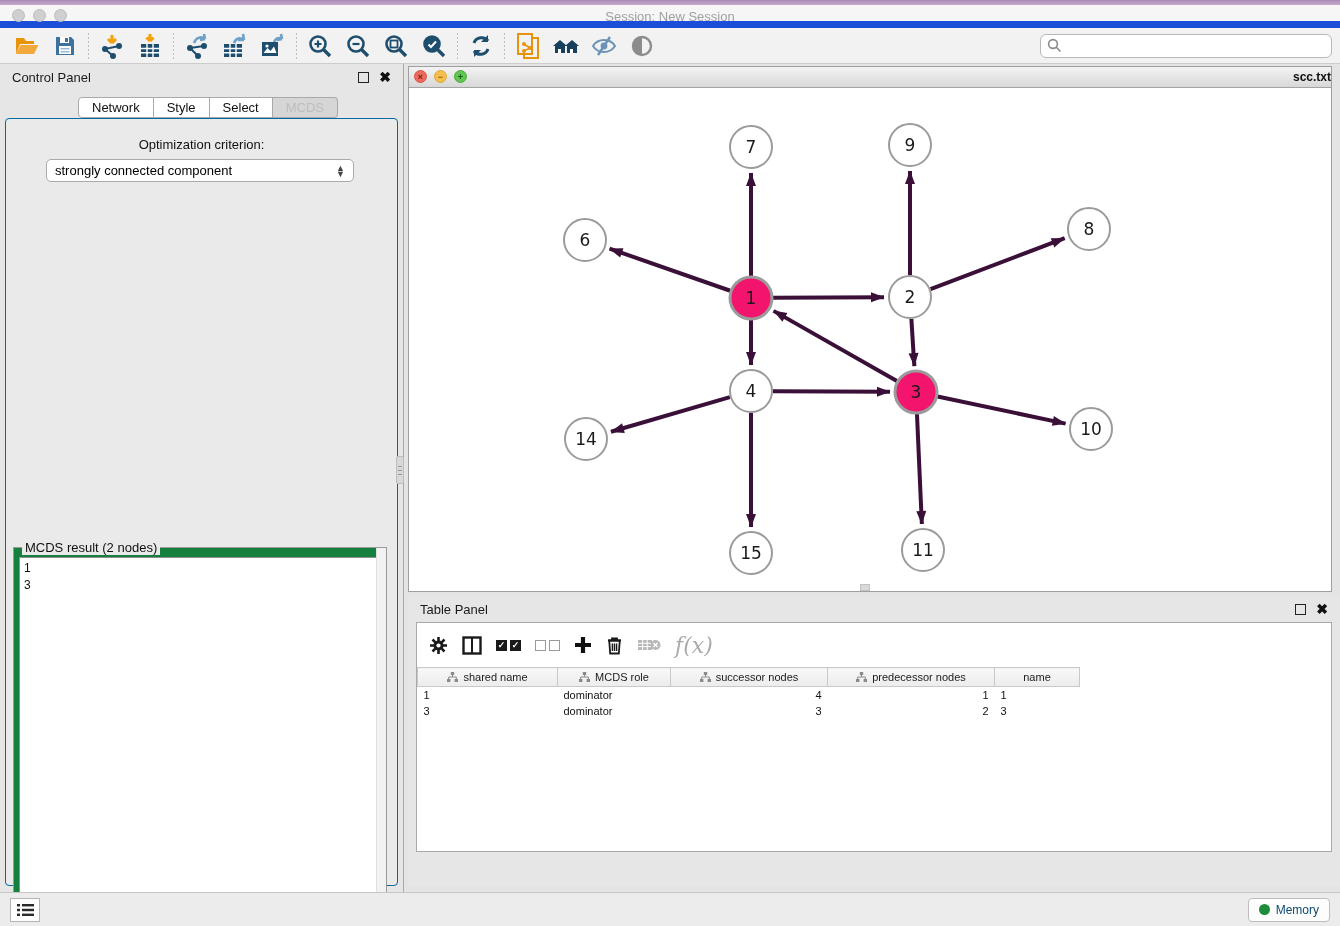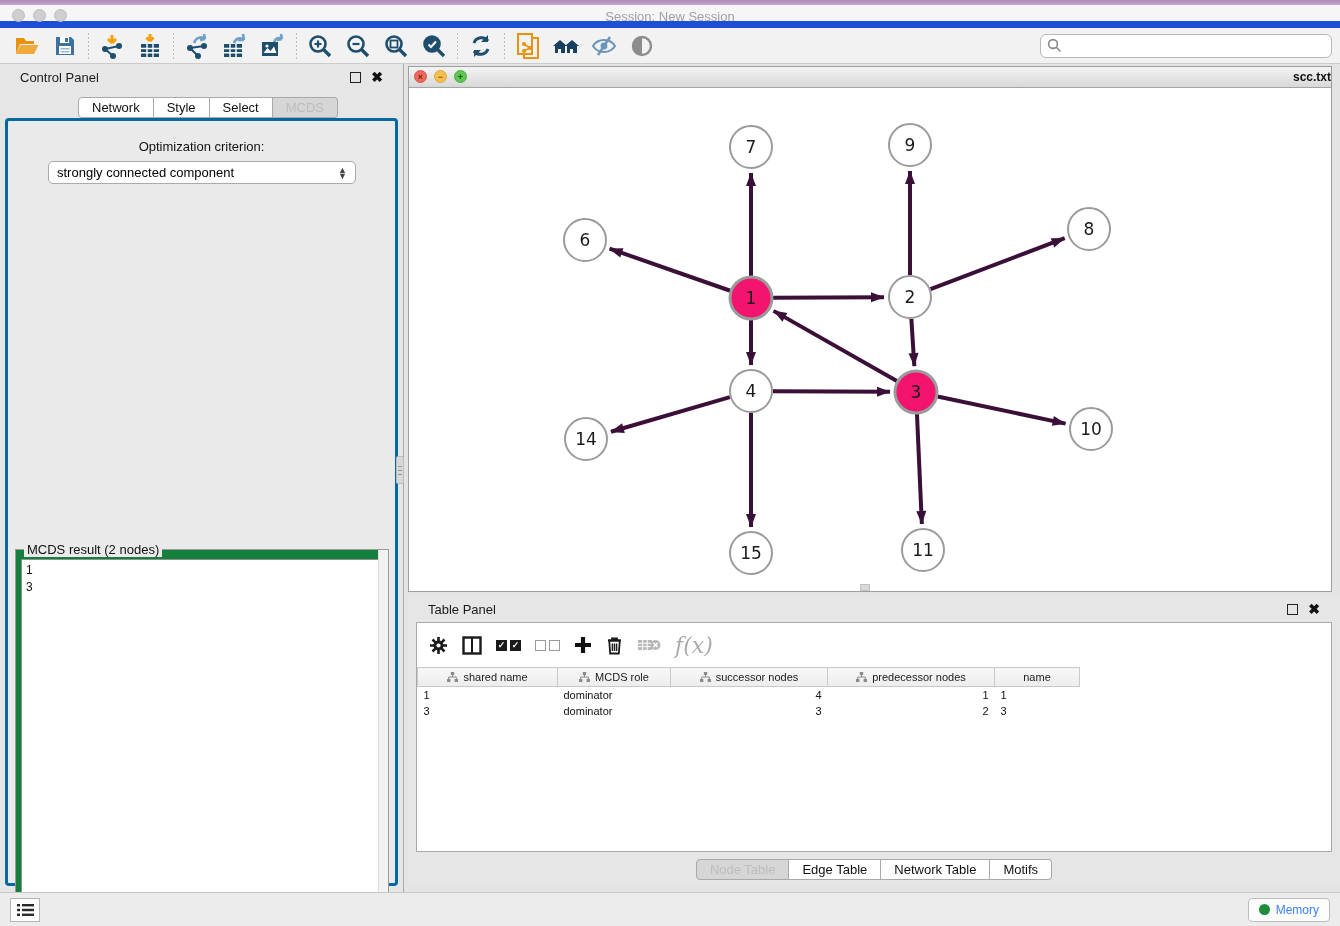--- a/index.html
+++ b/index.html
@@ -22,35 +22,35 @@
   .tb-sep { width:1px; height:26px; margin:0 4px;
     background:repeating-linear-gradient(#bfbfbf 0 2px, #f2f2f2 2px 4px); }
   #toolbar-search { margin-left:auto; width:292px; height:24px; background:#ffffff;
     border:1px solid #b9b9b9; border-radius:6px; display:flex; align-items:center; padding:0 6px; }
   #toolbar-search input { border:none; outline:none; flex:1; font-size:12px; margin-left:4px;
     font-family:"Liberation Sans",sans-serif; background:transparent; }
 
   
   #control-panel { left:0; top:64px; width:404px; height:828px; background:#e6e6e6;
     border-right:1px solid #a9a9a9; }
-  .panel-header { height:26px; display:flex; align-items:center; padding:0 20px; font-size:13px; color:#1a1a1a; }
+  .panel-header { height:26px; display:flex; align-items:center; padding:0 12px; font-size:13px; color:#1a1a1a; }
   .panel-header .spacer { flex:1; }
   .float-icon { width:11px; height:11px; border:1.6px solid #222; margin-right:10px; }
   .close-icon { font-size:14px; font-weight:bold; color:#111; line-height:1; }
 
   .tabbar { display:flex; }
   .tab { height:21px; line-height:20px; padding:0 13px; background:#ffffff; border:1px solid #a9a9a9;
     border-left:none; font-size:13px; color:#111; }
   .tab:first-child { border-left:1px solid #a9a9a9; border-radius:4px 0 0 4px; }
   .tab:last-child { border-radius:0 4px 4px 0; }
   .tab.active { background:#d6d6d6; color:#bdbdbd; }
   #cp-tabs { position:absolute; left:78px; top:33px; }
 
   #cp-content { position:absolute; left:5px; top:54px; width:393px; height:768px;
-    background:#eaeaea; border:3px solid #0369a1; border-radius:4px; }
+    background:#eaeaea; border:1px solid #0369a1; border-radius:4px; }
   #opt-label { width:100%; text-align:center; top:18px; position:absolute; font-size:13px; color:#111; }
   #opt-select { position:absolute; left:40px; top:40px; width:308px; height:23px; background:#ffffff;
     border:1px solid #ababab; border-radius:5px; font-size:13px; display:flex; align-items:center; padding:0 8px; }
   #opt-select .chev { margin-left:auto; display:flex; flex-direction:column; line-height:6px;
     font-size:9px; color:#444; letter-spacing:0; }
   .cp-buttons { position:absolute; top:73px; left:0; width:100%; display:flex; justify-content:center; gap:14px; }
   .push-btn { height:23px; background:#ffffff; border:1px solid #ababab; border-radius:5px;
     font-size:13px; color:#111; padding:0 14px; font-family:"Liberation Sans",sans-serif; }
 
   #mcds-result { position:absolute; left:7px; top:428px; width:374px; height:378px;
@@ -100,21 +100,21 @@
   td.num { text-align:right; }
 
   #tp-tabs { position:absolute; left:0; bottom:6px; width:100%; display:flex; justify-content:center; }
 
   
   #status-bar { left:0; top:892px; width:1340px; height:34px; background:#ececec;
     border-top:1px solid #c6c6c6; display:flex; align-items:center; padding:0 10px; }
   #task-history-btn { width:30px; height:24px; background:#fdfdfd; border:1px solid #b5b5b5;
     display:flex; align-items:center; justify-content:center; }
   #memory-btn { margin-left:auto; height:24px; background:#fdfdfd; border:1px solid #bdbdbd;
-    border-radius:4px; display:flex; align-items:center; gap:6px; padding:0 10px; font-size:12px; color:#3b82f6; }
+    border-radius:4px; display:flex; align-items:center; gap:6px; padding:0 10px; font-size:12px; color:#0c4a6e; }
   #memory-dot { width:11px; height:11px; border-radius:50%; background:#1d8c3c; }
 
   svg text { font-family:"DejaVu Sans", sans-serif; }
 </style>
 </head>
 <body>
 
 <div id="accent-strip" class="abs"></div>
 <div id="titlebar" class="abs">
   <div class="traffic-dots">
@@ -505,28 +505,20 @@
         <tr>
           <td>3</td>
           <td>dominator</td>
           <td class="num">3</td>
           <td class="num">2</td>
           <td>3</td>
         </tr>
       </tbody>
     </table>
   </div>
-  <div id="tp-tabs">
-    <div class="tabbar">
-      <div class="tab active">Node Table</div>
-      <div class="tab">Edge Table</div>
-      <div class="tab">Network Table</div>
-      <div class="tab">Motifs</div>
-    </div>
-  </div>
 </div>
 
 <div id="status-bar" class="abs">
   <div id="task-history-btn">
     <svg width="17" height="14" viewBox="0 0 17 14">
       <rect x="0" y="1" width="3" height="2.4" fill="#2a2a2a"></rect>
         <rect x="0" y="5.8" width="3" height="2.4" fill="#2a2a2a"></rect>
         <rect x="0" y="10.6" width="3" height="2.4" fill="#2a2a2a"></rect>
       <rect x="5" y="1" width="12" height="2.4" fill="#2a2a2a"></rect>
         <rect x="5" y="5.8" width="12" height="2.4" fill="#2a2a2a"></rect>

